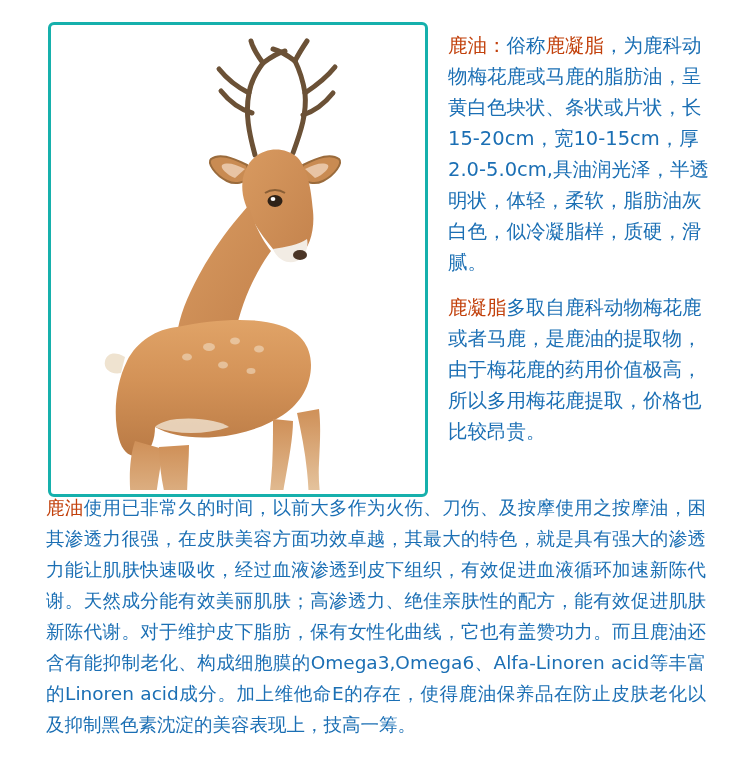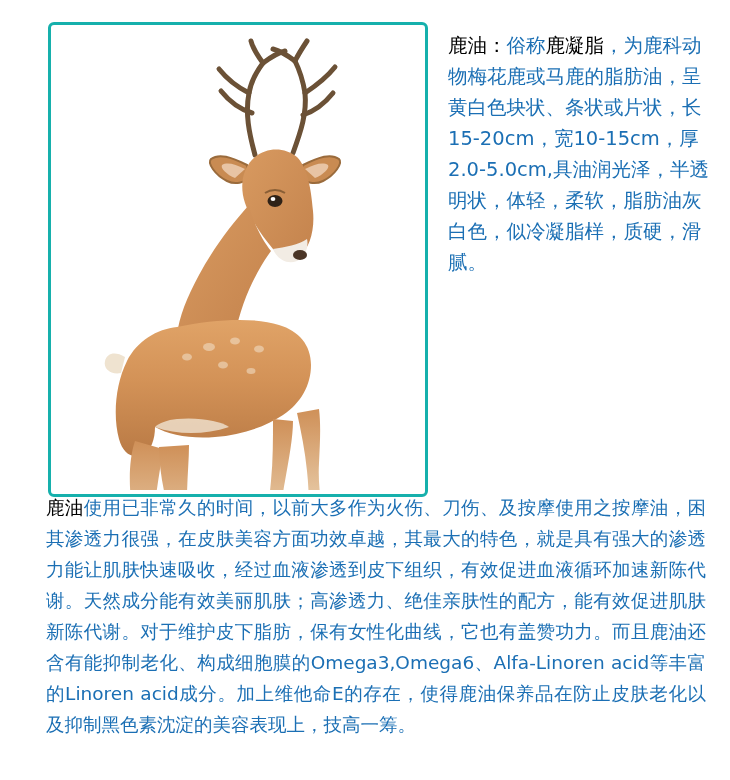--- a/index.html
+++ b/index.html
@@ -64,21 +64,21 @@
     font-family: "DejaVu Sans", "Liberation Sans", sans-serif;
     letter-spacing: 0px;
   }
   .right-text p {
     margin: 0 0 0 0;
   }
   .para-gap {
     margin-top: 14px !important;
   }
   .hl {
-    color: #000000;
+    color: #c2410c;
   }
   
   .bottom-text {
     position: absolute;
     left: 46px;
     top: 492px;
     width: 660px;
     font-size: 18.5px;
     line-height: 31px;
     color: #1b6fb4;
@@ -171,20 +171,21 @@
             <path d="M122,532 C118,538 118,546 124,548 C132,550 140,546 140,538 C140,532 134,528 128,528 Z"></path>
             <path d="M208,516 C204,522 204,530 210,532 C218,534 226,530 226,522 C226,516 220,512 214,512 Z"></path>
             <path d="M250,498 C246,504 246,512 252,514 C260,516 268,512 268,504 C268,498 262,494 256,494 Z"></path>
           </g>
         </svg>
       </div>
     </div>
 
     <div class="right-text">
       <p><span class="hl">鹿油：</span><span>俗称</span><span class="hl">鹿凝脂</span><span>，为鹿科动物梅花鹿或马鹿的脂肪油，呈黄白色块状、条状或片状，长15-20cm，宽10-15cm，厚2.0-5.0cm,具油润光泽，半透明状，体轻，柔软，脂肪油灰白色，似冷凝脂样，质硬，滑腻。</span></p>
+      <p class="para-gap"><span class="hl">鹿凝脂</span><span>多取自鹿科动物梅花鹿或者马鹿，是鹿油的提取物，由于梅花鹿的药用价值极高，所以多用梅花鹿提取，价格也比较昂贵。</span></p>
     </div>
   </div>
 
   <div class="bottom-text">
     <p><span class="hl">鹿油</span><span>使用已非常久的时间，以前大多作为火伤、刀伤、及按摩使用之按摩油，困其渗透力很强，在皮肤美容方面功效卓越，其最大的特色，就是具有强大的渗透力能让肌肤快速吸收，经过血液渗透到皮下组织，有效促进血液循环加速新陈代谢。天然成分能有效美丽肌肤；高渗透力、绝佳亲肤性的配方，能有效促进肌肤新陈代谢。对于维护皮下脂肪，保有女性化曲线，它也有盖赞功力。而且鹿油还含有能抑制老化、构成细胞膜的Omega3,Omega6、Alfa-Linoren acid等丰富的Linoren acid成分。加上维他命E的存在，使得鹿油保养品在防止皮肤老化以及抑制黑色素沈淀的美容表现上，技高一筹。</span></p>
   </div>
 
 </div>
 
 </body></html>

